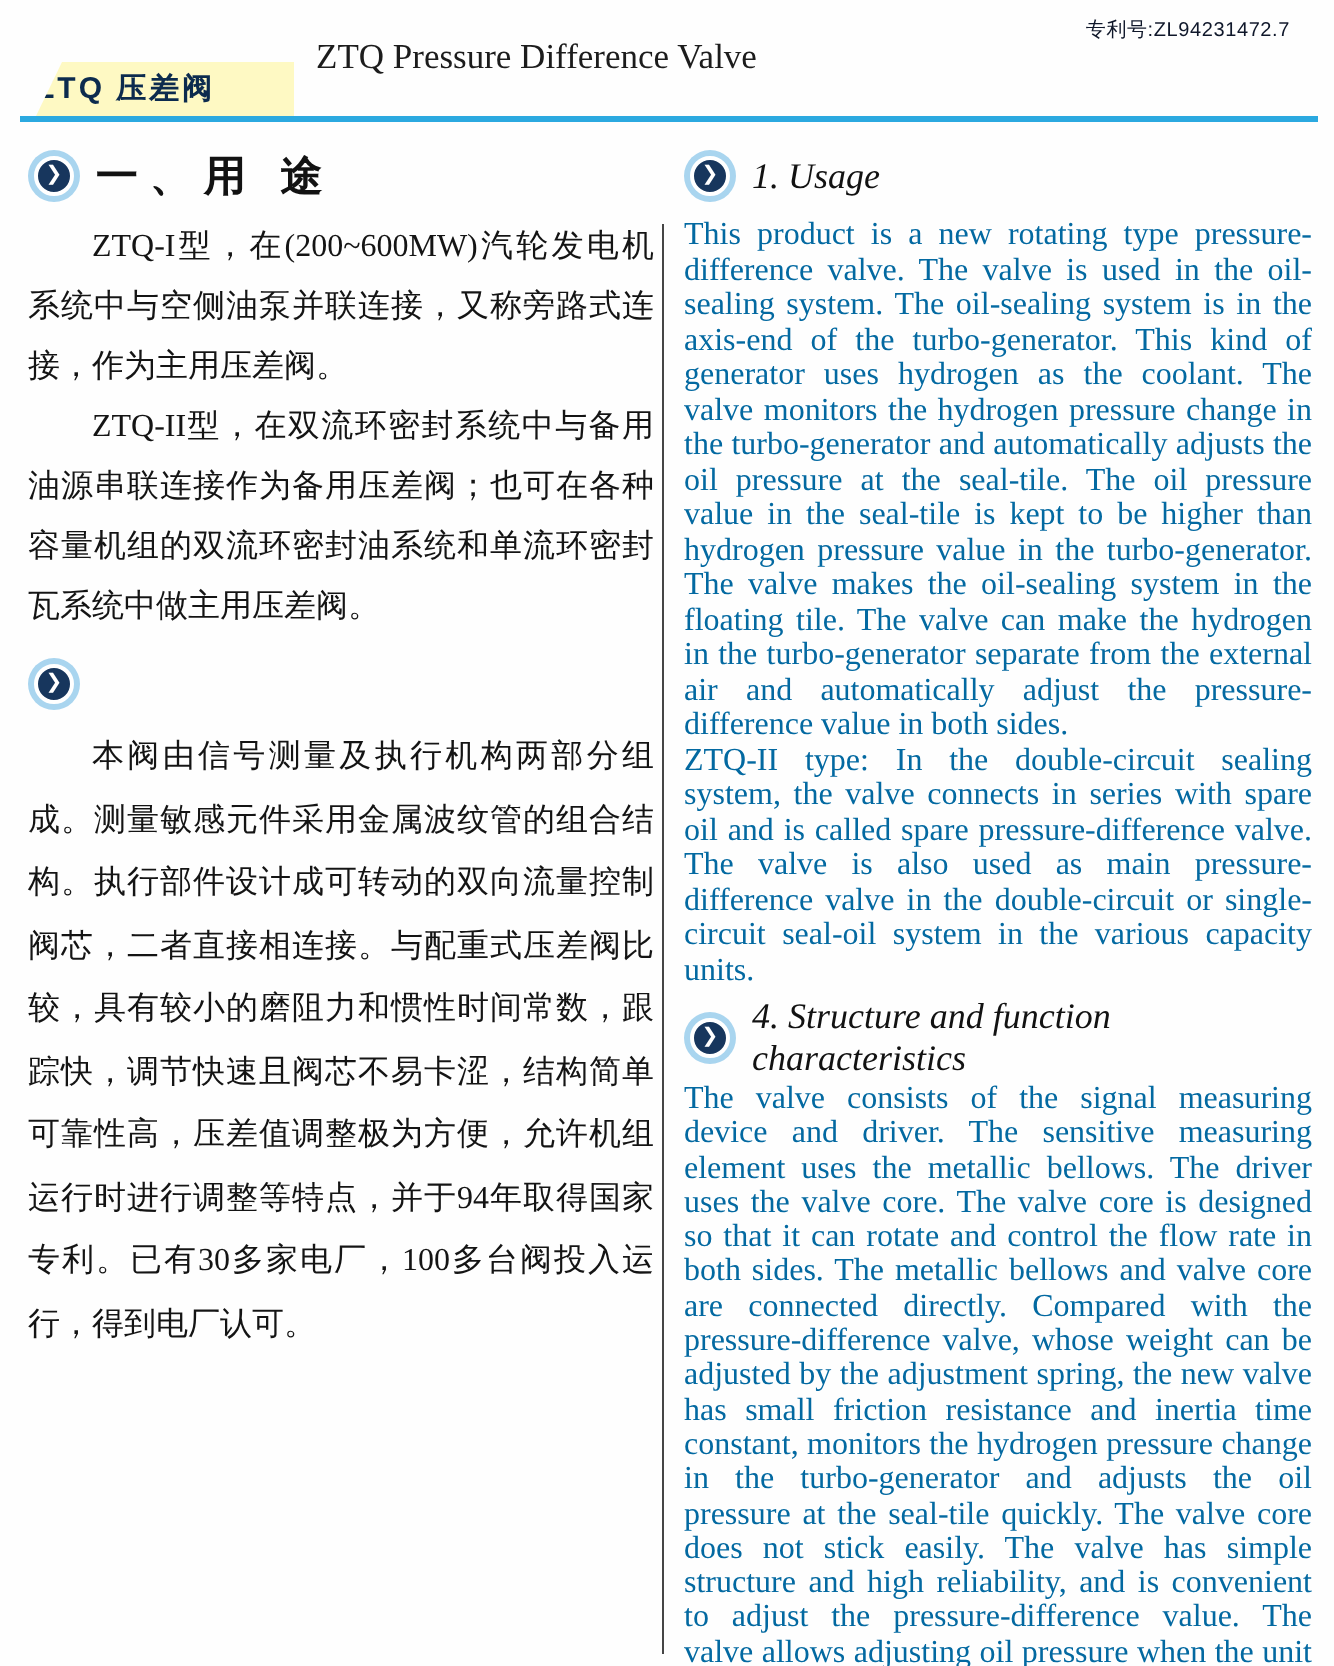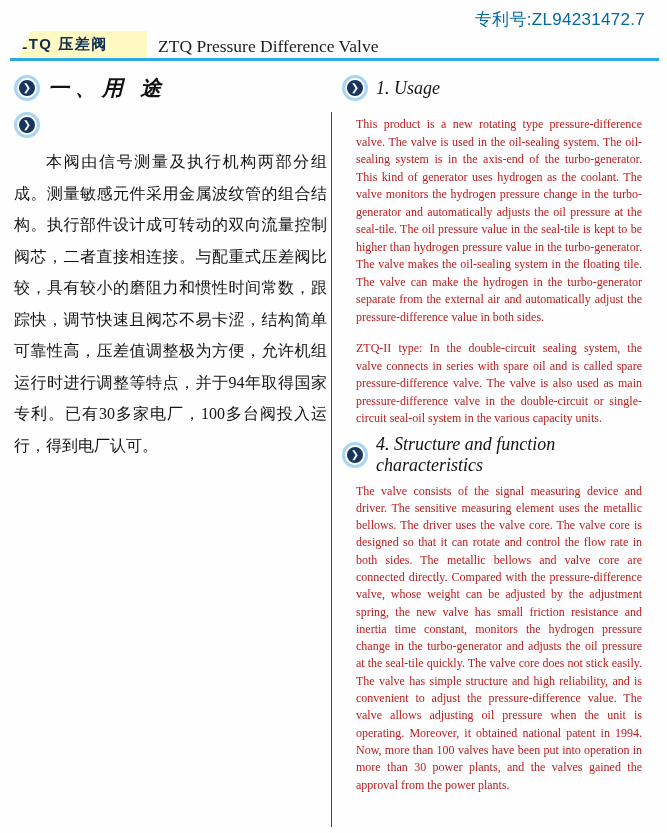--- a/index.html
+++ b/index.html
@@ -18,22 +18,22 @@
     height: 833px;
     background: #fefefe;
   }
 
   
   .patent {
     position: absolute;
     top: 8px;
     right: 22px;
     font-family: "Liberation Sans", sans-serif;
-    font-size: 17px;
-    color: #0369a1;
+    font-size: 10px;
+    color: #0f172a;
     letter-spacing: 0.3px;
   }
   .header-tab {
     position: absolute;
     left: 18px;
     top: 31px;
     width: 129px;
     height: 27px;
     background: #fef9c3;
     clip-path: polygon(13px 0, 100% 0, 100% 100%, 0 100%);
@@ -42,21 +42,21 @@
     justify-content: flex-start;
     font-family: "Liberation Sans", sans-serif;
     font-weight: bold;
     font-size: 15px;
     color: #0c2b4e;
     letter-spacing: 1.5px;
   }
   .header-title {
     position: absolute;
     left: 158px;
-    top: 36px;
+    top: 18px;
     font-size: 17.5px;
     color: #1c1c1c;
   }
   .header-rule {
     position: absolute;
     left: 10px;
     right: 8px;
     top: 58px;
     height: 3px;
     background: #2ba9e0;
@@ -106,21 +106,20 @@
     font-size: 10px;
     font-weight: bold;
     line-height: 1;
     margin-left: 3px;
   }
   .zh-head {
     font-size: 21px;
     font-weight: bold;
     letter-spacing: 6px;
     color: #121212;
-    font-style: italic;
   }
   .en-head {
     font-size: 18px;
     font-weight: normal;
     font-style: italic;
     color: #121212;
   }
   .head1 { margin-bottom: 7px; height: 28px; }
   .zh .head2 { margin-top: 9px; margin-bottom: 7px; height: 28px; }
   .en .head2 { margin-top: 11px; margin-bottom: 9px; height: 27px; }
@@ -130,25 +129,25 @@
     margin: 0;
     font-size: 16px;
     line-height: 30px;
     text-align: justify;
     text-indent: 2em;
     color: #141414;
   }
   .zh-body.s2 p { line-height: 31.5px; }
 
   .en-body p {
-    margin: 14px;
-    font-size: 12px;
+    margin: 0;
+    font-size: 16px;
     line-height: 17.5px;
     text-align: justify;
-    color: #b91c1c;
+    color: #0369a1;
   }
   .en-body.s2 p { line-height: 17.3px; }
 </style>
 </head>
 <body>
 
 <div class="page">
 
   <div class="patent">专利号:ZL94231472.7</div>
 
@@ -160,20 +159,22 @@
 
   <div class="divider"></div>
 
   <div class="col-left zh">
 
     <div class="sec-head head1">
       <span class="sec-icon">❯</span>
       <span class="zh-head">一、用 途</span>
     </div>
     <div class="zh-body s1">
+      <p>ZTQ-I型，在(200~600MW)汽轮发电机系统中与空侧油泵并联连接，又称旁路式连接，作为主用压差阀。</p>
+      <p>ZTQ-II型，在双流环密封系统中与备用油源串联连接作为备用压差阀；也可在各种容量机组的双流环密封油系统和单流环密封瓦系统中做主用压差阀。</p>
     </div>
 
     <div class="sec-head head2">
       <span class="sec-icon">❯</span>
     </div>
     <div class="zh-body s2">
       <p>本阀由信号测量及执行机构两部分组成。测量敏感元件采用金属波纹管的组合结构。执行部件设计成可转动的双向流量控制阀芯，二者直接相连接。与配重式压差阀比较，具有较小的磨阻力和惯性时间常数，跟踪快，调节快速且阀芯不易卡涩，结构简单可靠性高，压差值调整极为方便，允许机组运行时进行调整等特点，并于94年取得国家专利。已有30多家电厂，100多台阀投入运行，得到电厂认可。</p>
     </div>
 
   </div>

